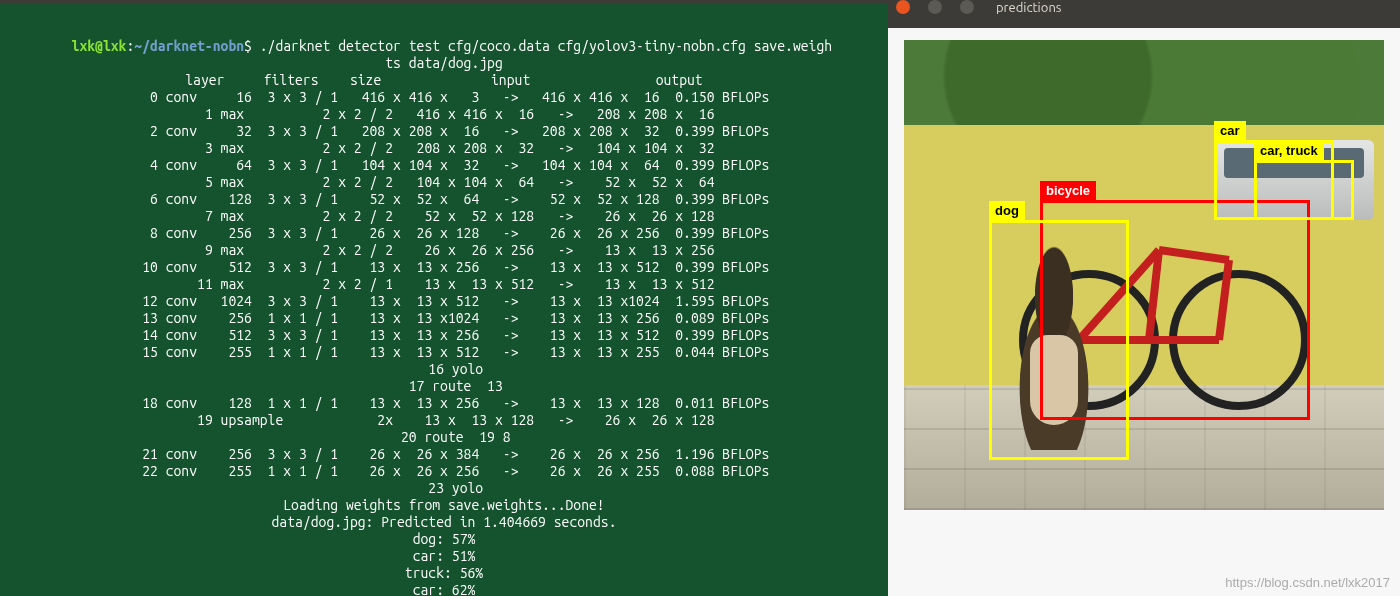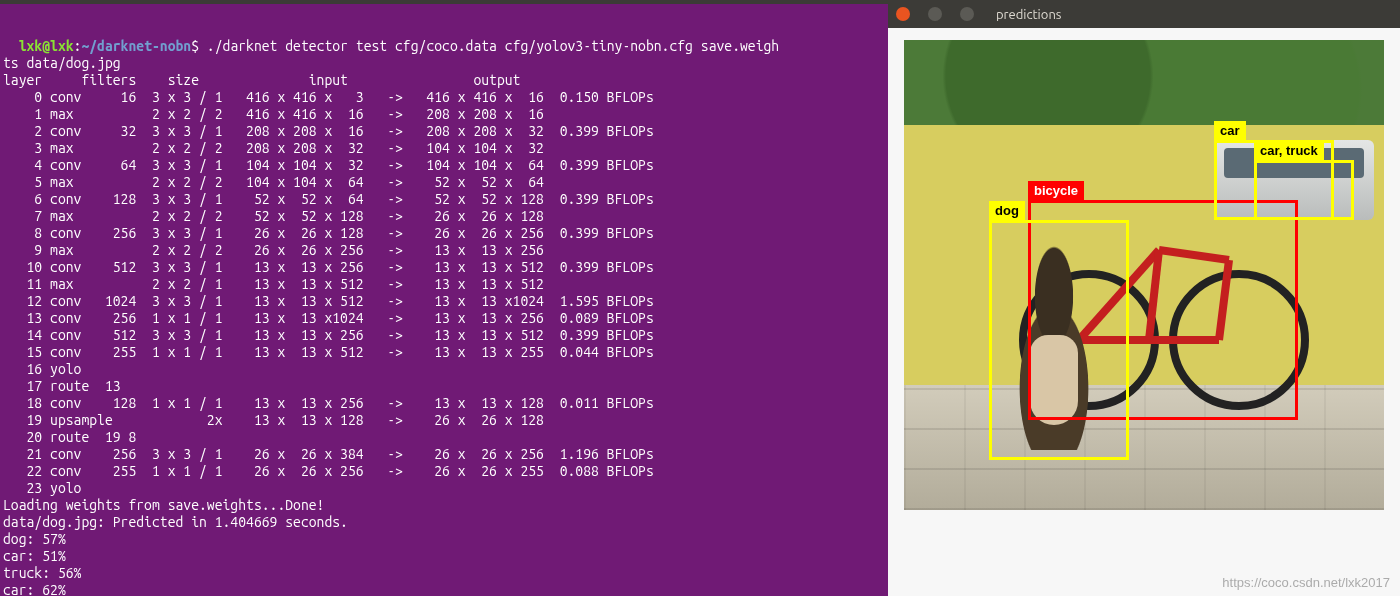--- a/index.html
+++ b/index.html
@@ -7,28 +7,29 @@
     background: #3a3a3a;
     font-family: "Ubuntu Mono", "DejaVu Sans Mono", monospace;
     width: 1400px;
     height: 596px;
     overflow: hidden;
     display: flex;
   }
   .terminal {
     width: 888px;
     height: 596px;
-    background: #701a75;
+    background: #14532d;
     color: #ffffff;
     font-size: 14px;
     line-height: 17px;
     padding: 4px 3px 2px 3px;
     white-space: pre;
     overflow: hidden;
     position: relative;
+    text-align: center;
   }
   .titlebar-term {
     position: absolute;
     top: 0; left: 0; right: 0;
     height: 4px;
     background: #3c3b37;
   }
   .prompt-user { color: #8ae234; font-weight: bold; }
   .prompt-path { color: #729fcf; font-weight: bold; }
   .prompt-dollar { color: #ffffff; }
@@ -38,21 +39,21 @@
   .right-pane {
     flex: 1;
     background: #f2f2f2;
     display: flex;
     flex-direction: column;
   }
   .win-titlebar {
     height: 28px;
     background: #3c3b37;
     display: flex;
-    align-items: center;
+    align-items: flex-start;
     padding: 0 8px;
     gap: 18px;
   }
   .win-btn {
     width: 14px; height: 14px; border-radius: 50%;
   }
   .win-btn.close { background: #e95420; }
   .win-btn.min   { background: #5b5a55; }
   .win-btn.max   { background: #5b5a55; }
   .win-title {
@@ -244,28 +245,28 @@
             <line x1="150" y1="30" x2="140" y2="110" stroke="#c41f1f" stroke-width="8"></line>
             <line x1="0" y1="110" x2="140" y2="110" stroke="#c41f1f" stroke-width="8"></line>
             <line x1="70" y1="110" x2="80" y2="20" stroke="#c41f1f" stroke-width="8"></line>
           </svg>
         </div>
       </div>
       <div class="dog">
         <div class="dog-chest"></div>
       </div>
 
-      <div class="bbox red" style="left:124px; top:160px; width:270px; height:220px;">
+      <div class="bbox red" style="left:136px; top:160px; width:270px; height:220px;">
         <span class="tag">bicycle</span>
       </div>
       <div class="bbox yellow" style="left:310px; top:100px; width:120px; height:80px;">
         <span class="tag">car</span>
       </div>
       <div class="bbox yellow" style="left:85px; top:180px; width:140px; height:240px;">
         <span class="tag">dog</span>
       </div>
       <div class="bbox yellow" style="left:350px; top:120px; width:100px; height:60px;text-align:right;">
         <span class="tag">car, truck</span>
       </div>
     </div>
-    <div class="watermark">https://coco.csdn.net/lxk2017</div>
+    <div class="watermark">https://blog.csdn.net/lxk2017</div>
   </div>
 </div>
 
 </body></html>

